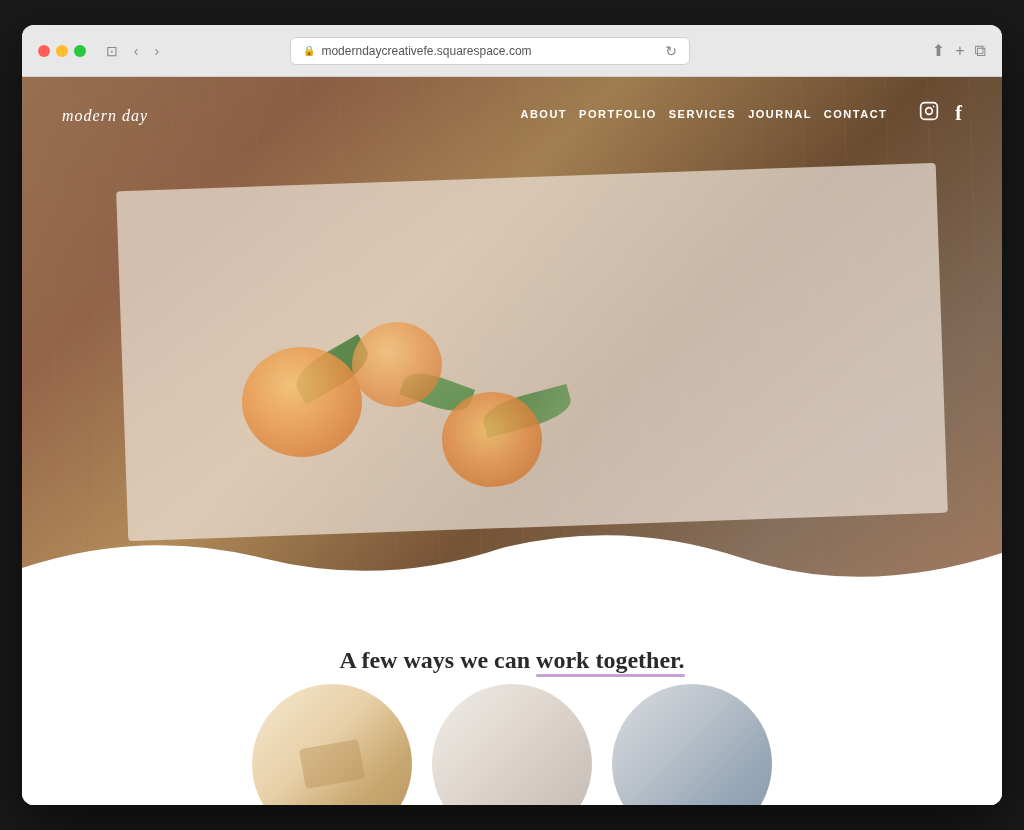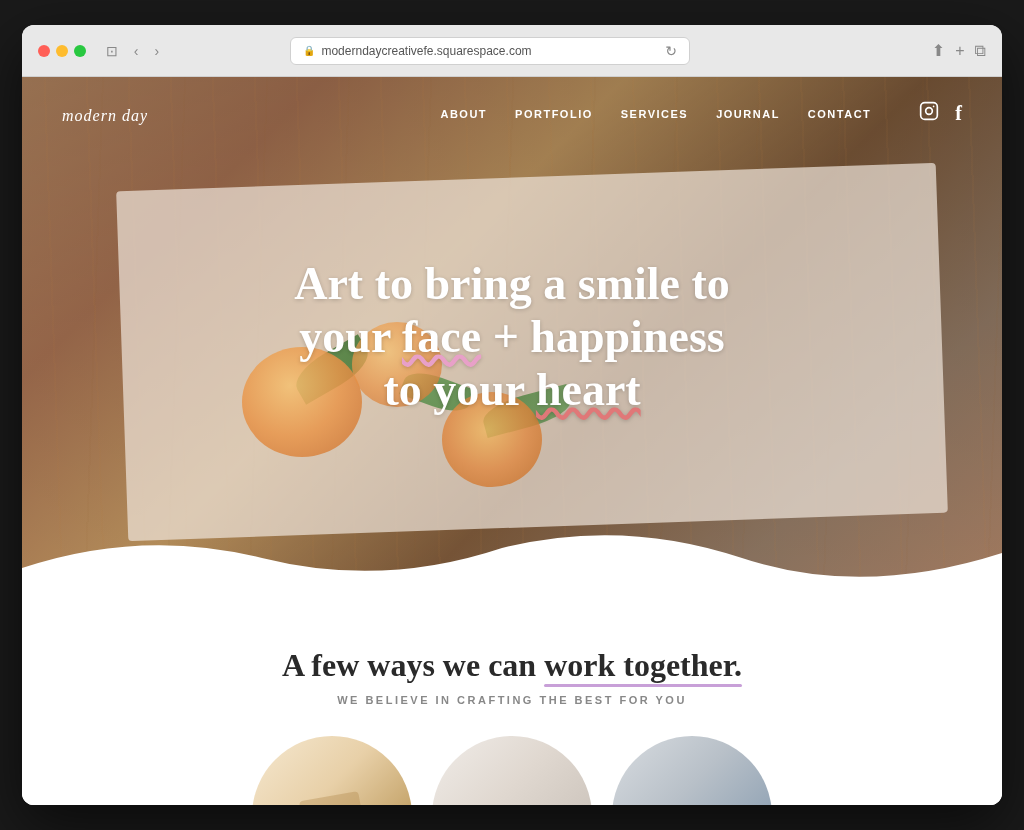--- a/index.html
+++ b/index.html
@@ -260,21 +260,21 @@
       color: white;
       font-size: 32px;
       font-weight: 700;
       letter-spacing: -0.5px;
     }
 
     .nav-links {
       margin-left: auto;
       display: flex;
       align-items: center;
-      gap: 28px;
+      gap: 12px;
       justify-content: space-between;
     }
 
     .nav-link {
       color: white;
       text-decoration: none;
       font-size: 11px;
       font-weight: 600;
       letter-spacing: 1.5px;
       text-transform: uppercase;
@@ -348,21 +348,21 @@
     .below-fold {
       background: white;
       padding: 40px 40px 0;
       position: relative;
       z-index: 2;
     }
 
     .section-title {
       text-align: center;
       font-family: Georgia, serif;
-      font-size: 32px;
+      font-size: 24px;
       font-weight: 700;
       color: #2a2a2a;
       margin-bottom: 10px;
     }
 
     .section-title .underline-purple {
       position: relative;
       display: inline-block;
     }
 
@@ -485,39 +485,33 @@
                 <circle cx="12" cy="12" r="4"></circle>
                 <circle cx="17.5" cy="6.5" r="1" fill="white" stroke="none"></circle>
               </svg>
             </a>
             <a class="social-icon" style="font-family: Georgia, serif; font-weight:700; font-size:20px; font-style:normal;">f</a>
           </div>
         </div>
       </nav>
 
       <div class="hero-content">
-        <h1 class="hero-headline">
-          <span>Art to bring a smile to</span><br>
-          <span>your <span class="squiggle squiggle-pink">face</span> + happiness</span><br>
-          <span>to your <span class="squiggle squiggle-red">heart</span></span>
-        </h1>
       </div>
 
       <div class="wave-transition">
         <svg viewBox="0 0 980 80" preserveAspectRatio="none" xmlns="http://www.w3.org/2000/svg">
           <path d="M0,80 L0,40 Q120,0 240,30 Q360,60 480,20 Q600,-10 720,30 Q840,70 980,25 L980,80 Z" fill="white"></path>
         </svg>
       </div>
     </div>
 
     <div class="below-fold">
       <h2 class="section-title">
         A few ways we can <span class="underline-purple">work together.</span>
       </h2>
-      <p class="section-subtitle">WE BELIEVE IN CRAFTING THE BEST FOR YOU</p>
 
       <div class="cards-row" style="position:relative;">
         <div class="card-circle card-circle-1">
 
           <div style="width:100%;height:100%;background:linear-gradient(135deg,#f5e8d0 0%,#e8d0a8 40%,#c8a870 70%,#b89060 100%);display:flex;align-items:center;justify-content:center;">
             <div style="width:60px;height:40px;background:rgba(180,140,80,0.4);border-radius:4px;transform:rotate(-10deg);"></div>
           </div>
         </div>
         <div class="card-circle card-circle-2">
 

